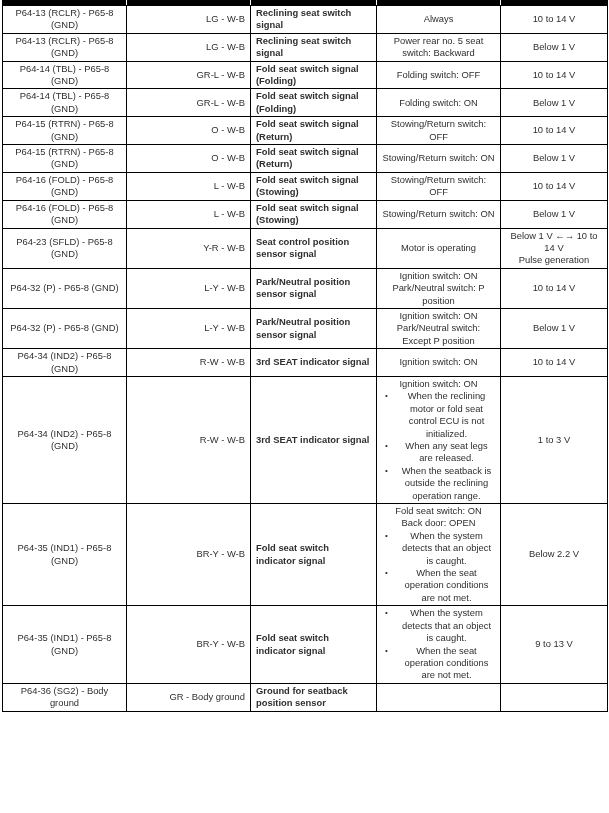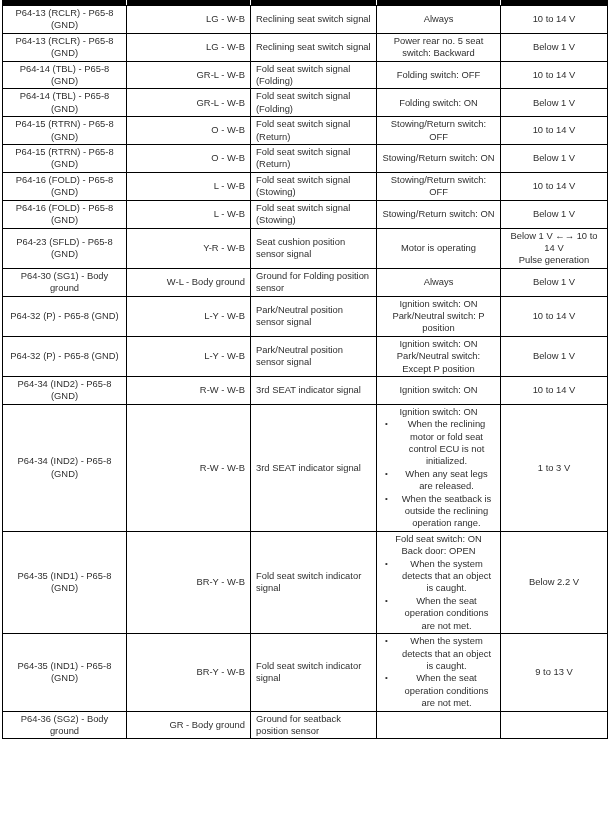--- a/index.html
+++ b/index.html
@@ -39,21 +39,21 @@
     border-top: 1px solid #000;
     border-bottom: 1px solid #000;
     border-left: 1px solid #ffffff;
     border-right: 1px solid #ffffff;
   }
   tr.header-stub td:first-child { border-left: 1px solid #000; }
   tr.header-stub td:last-child  { border-right: 1px solid #000; }
 
   td.c-terminal { text-align: center; }
   td.c-wire     { text-align: right; }
-  td.c-signal   { text-align: left; }
+  td.c-signal   { text-align: left; font-weight: bold; }
   td.c-condition{ text-align: center; }
   td.c-spec     { text-align: center; }
 
   .cond-lines { white-space: pre-line; }
   .spec-lines { white-space: pre-line; }
 
   .bullet-item {
     position: relative;
     padding-left: 16px;
   }
@@ -168,38 +168,27 @@
     <td class="c-condition">
             <div class="cond-lines">Stowing/Return switch: ON</div>
           </td>
     <td class="c-spec">
             <div class="spec-lines">Below 1 V</div>
           </td>
   </tr>
         <tr>
     <td class="c-terminal">P64-23 (SFLD) - P65-8 (GND)</td>
     <td class="c-wire">Y-R - W-B</td>
-    <td class="c-signal">Seat cushion position sensor signal</td>
+    <td class="c-signal">Seat control position sensor signal</td>
     <td class="c-condition">
             <div class="cond-lines">Motor is operating</div>
           </td>
     <td class="c-spec">
             <div class="spec-lines">Below 1 V ←→ 10 to 14 V
 Pulse generation</div>
-          </td>
-  </tr>
-        <tr>
-    <td class="c-terminal">P64-30 (SG1) - Body ground</td>
-    <td class="c-wire">W-L - Body ground</td>
-    <td class="c-signal">Ground for Folding position sensor</td>
-    <td class="c-condition">
-            <div class="cond-lines">Always</div>
-          </td>
-    <td class="c-spec">
-            <div class="spec-lines">Below 1 V</div>
           </td>
   </tr>
         <tr>
     <td class="c-terminal">P64-32 (P) - P65-8 (GND)</td>
     <td class="c-wire">L-Y - W-B</td>
     <td class="c-signal">Park/Neutral position sensor signal</td>
     <td class="c-condition">
             <div class="cond-lines">Ignition switch: ON
 Park/Neutral switch: P position</div>
           </td>

